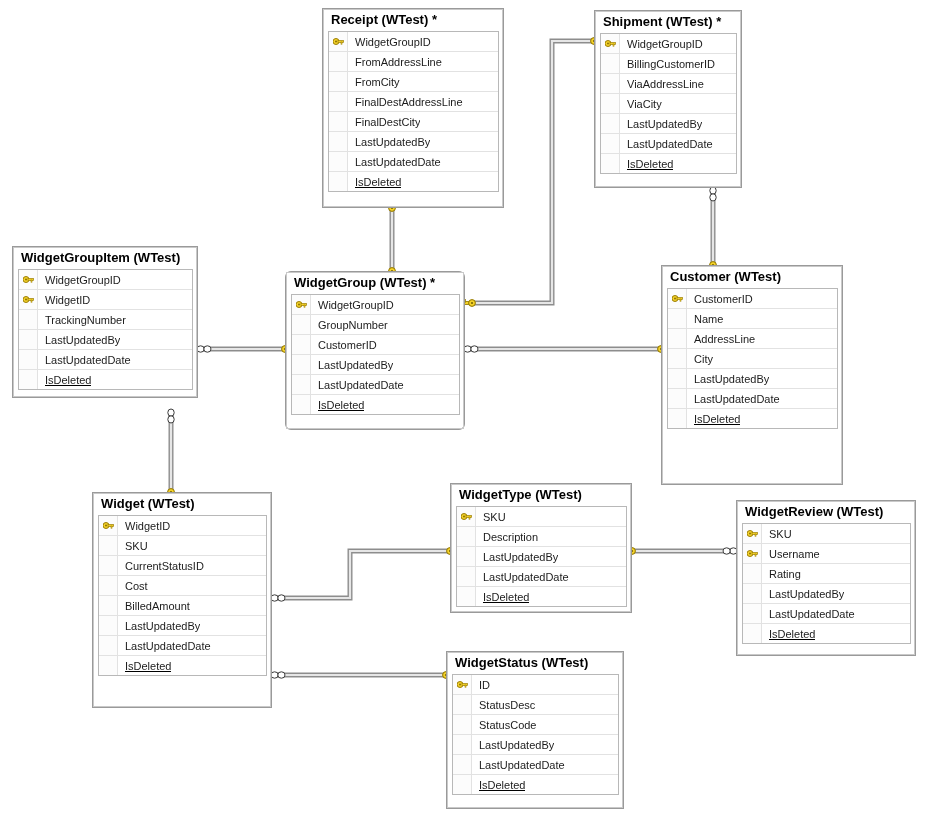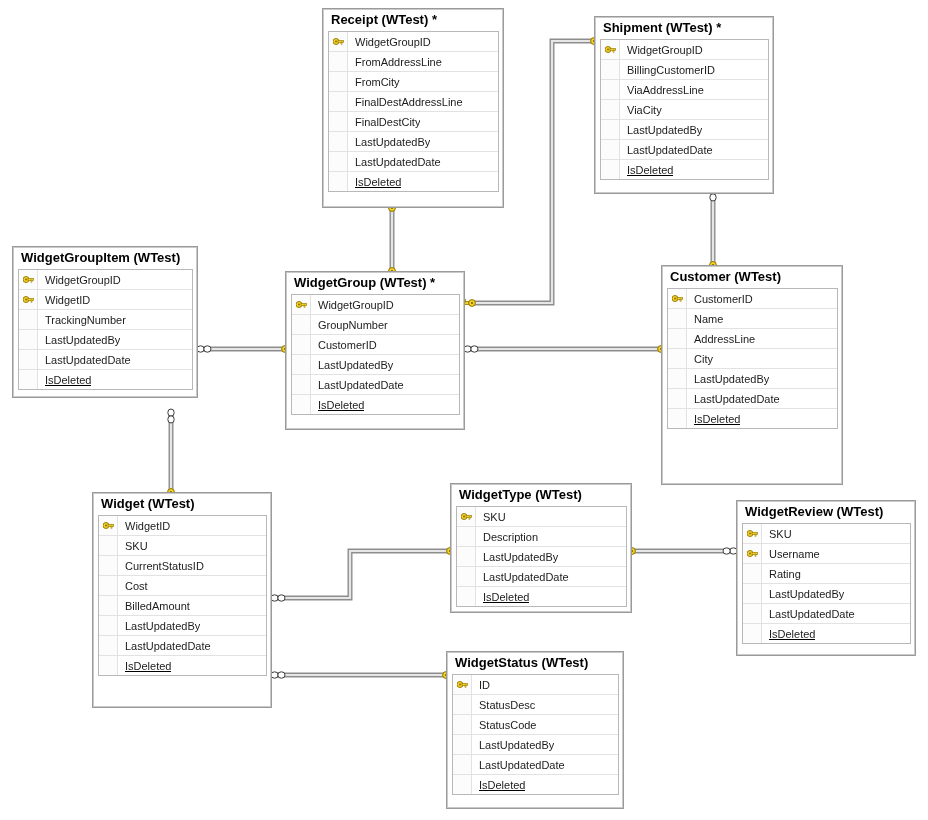--- a/index.html
+++ b/index.html
@@ -283,21 +283,21 @@
             <div class="row-gutter"></div>
             <div class="col-name">LastUpdatedDate</div>
           </div>
           <div class="tbl-row">
             <div class="row-gutter"></div>
             <div class="col-name">IsDeleted</div>
           </div>
         </div>
         <div class="pad-bottom"></div>
       </div>
-      <div class="table-card" style="left: 594px; top: 16px; width: 180px; height: 178px;">
+      <div class="table-card" style="left: 594px; top: 10px; width: 148px; height: 178px;">
         <div class="inner-frame"></div>
         <div class="tbl-header">Shipment (WTest) *</div>
         <div class="tbl-body">
           <div class="tbl-row">
             <div class="row-gutter">
               <span class="key-glyph">
                 <svg width="11" height="9" viewBox="0 0 11 9">
                   <circle cx="3" cy="4.5" r="3" fill="#f5d328" stroke="#9a7d06" stroke-width="1"></circle>
                   <circle cx="3" cy="4.5" r="1" fill="#8a7006"></circle>
                   <rect x="5" y="3.5" width="5.5" height="2" fill="#f5d328" stroke="#9a7d06" stroke-width="0.7"></rect>
@@ -376,21 +376,21 @@
             <div class="row-gutter"></div>
             <div class="col-name">LastUpdatedDate</div>
           </div>
           <div class="tbl-row">
             <div class="row-gutter"></div>
             <div class="col-name">IsDeleted</div>
           </div>
         </div>
         <div class="pad-bottom"></div>
       </div>
-      <div class="table-card" style="left: 285px; top: 271px; width: 180px; height: 159px;">
+      <div class="table-card" style="left: 285px; top: 271px; width: 180px; height: 159px; border-radius: 6px;">
         <div class="inner-frame"></div>
         <div class="tbl-header">WidgetGroup (WTest) *</div>
         <div class="tbl-body">
           <div class="tbl-row">
             <div class="row-gutter">
               <span class="key-glyph">
                 <svg width="11" height="9" viewBox="0 0 11 9">
                   <circle cx="3" cy="4.5" r="3" fill="#f5d328" stroke="#9a7d06" stroke-width="1"></circle>
                   <circle cx="3" cy="4.5" r="1" fill="#8a7006"></circle>
                   <rect x="5" y="3.5" width="5.5" height="2" fill="#f5d328" stroke="#9a7d06" stroke-width="0.7"></rect>

